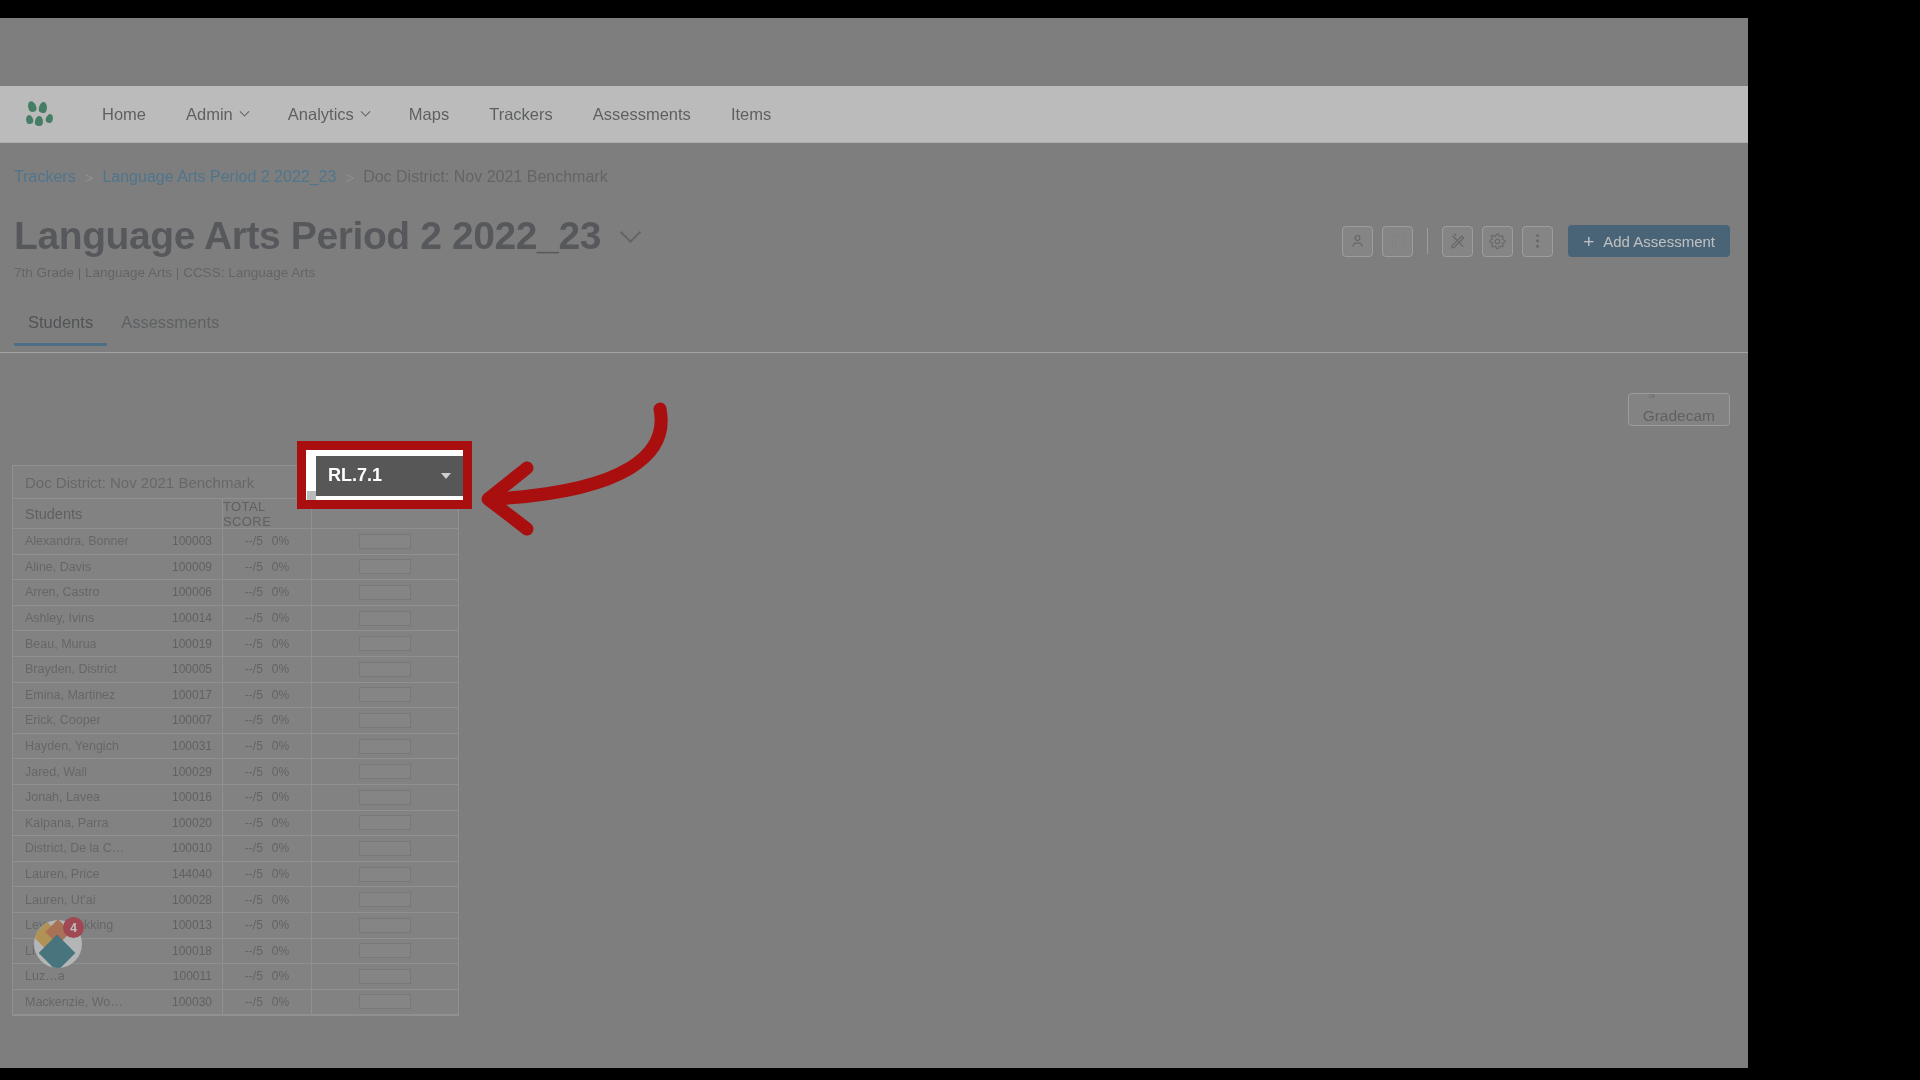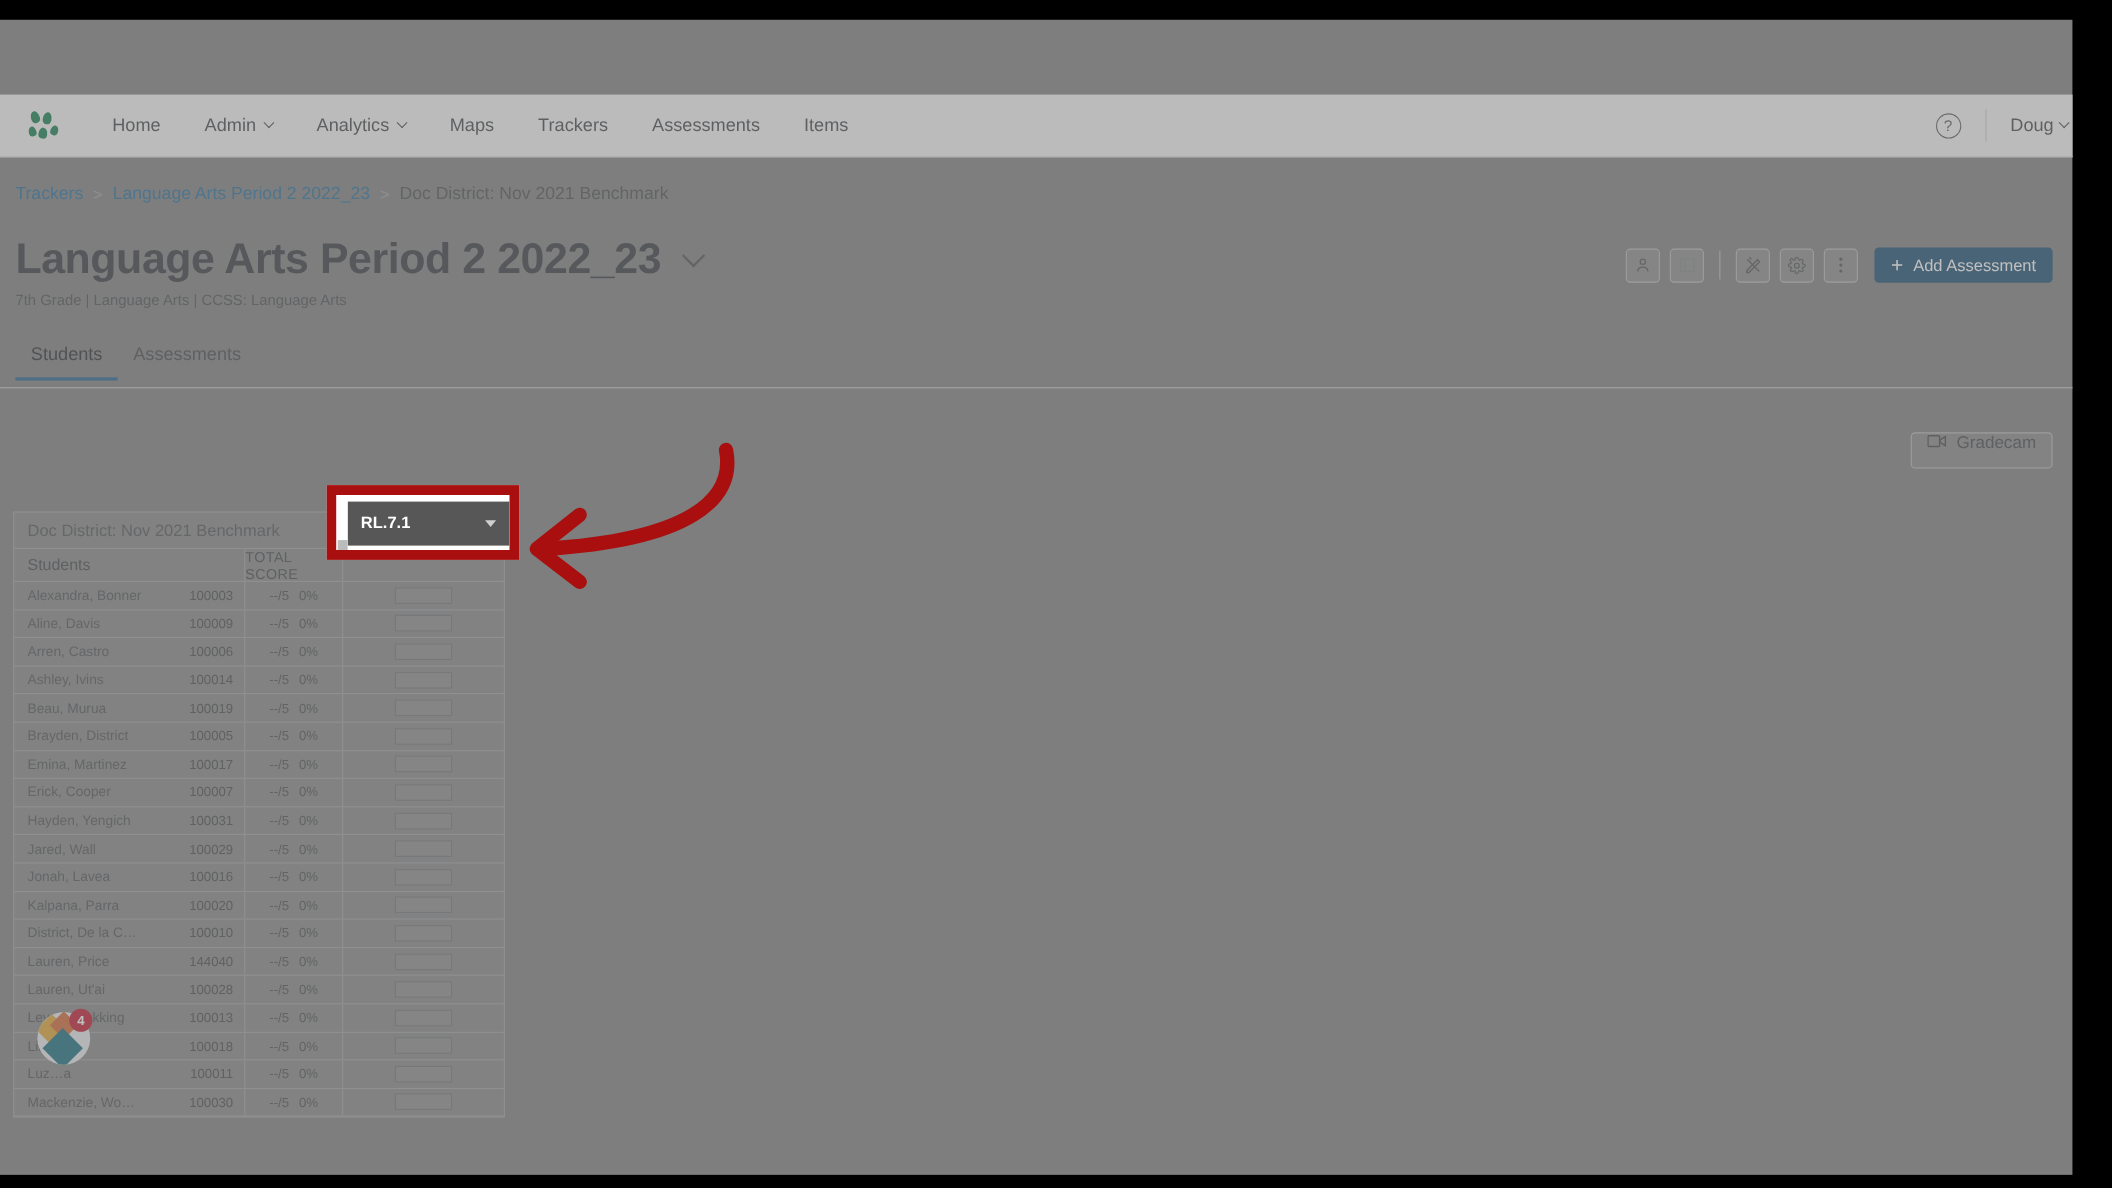--- a/index.html
+++ b/index.html
@@ -7,21 +7,21 @@
     width: 1920px; height: 1080px;
     background: #000;
     font-family: "Liberation Sans", sans-serif;
     overflow: hidden;
   }
 
   
   #stage {
     position: absolute;
     left: 0; top: 18px;
-    width: 1884px; height: 1050px;
+    width: 1748px; height: 1050px;
     background: #7d7d7d;           
     overflow: hidden;
   }
   #stage::after{
     content:"";
     position:absolute; left:0; top:0; right:0; bottom:0;
     background:#808080;
     opacity:.50;
     pointer-events:none;
     z-index:40;
@@ -104,20 +104,21 @@
   .tab.active::after {
     content: ""; position: absolute; left: 0; right: 0; bottom: -1px; height: 3px; background: #1b5e8c;
   }
 
   
   .gradecam {
     position: absolute; right: 18px; top: 375px; height: 33px;
     border: 1px solid #b9bbbd; border-radius: 4px; display: flex; align-items: flex-start; gap: 9px;
     padding: 0 14px; font-size: 15.5px; color: #3c4045; cursor: pointer;
     background: rgba(255,255,255,.08);
+    flex-direction: column;
   }
 
   
   .grid {
     position: absolute; left: 12px; top: 447px; width: 447px;
     border: 1px solid #9ea1a4;
     background: rgba(255,255,255,.06);
   }
   .grid-assessment-row { display: flex; height: 33px; border-bottom: 1px solid #9ea1a4; }
   .grid-assessment-name {
@@ -175,21 +176,21 @@
   .spot-inner {
     position: absolute; left: 9px; top: 9px; right: 9px; bottom: 9px; background: #fff;
     display: flex; align-items: center;
   }
   .spot-handle { width: 10px; height: 100%; background: #fff; position: relative; }
   .spot-handle::after{
     content:""; position:absolute; left:1px; bottom:0px; width:9px; height:9px; background:#b9bbbd;
   }
   .std-pill {
     flex: 1; height: 40px; background: #575757; display: flex; align-items: center;
-    padding: 0 12px; color: #ffffff; font-size: 15px; font-weight: 700;
+    padding: 0 12px; color: #ffffff; font-size: 18px; font-weight: 700;
     justify-content: space-between; margin-top: 1px;
   }
   .std-pill .caret-dn {
     width: 0; height: 0; border-left: 5px solid transparent; border-right: 5px solid transparent;
     border-top: 6px solid #cfcfcf;
   }
 
   .arrow-svg { position: absolute; left: 455px; top: 378px; z-index: 52; }
 </style>
 </head>

